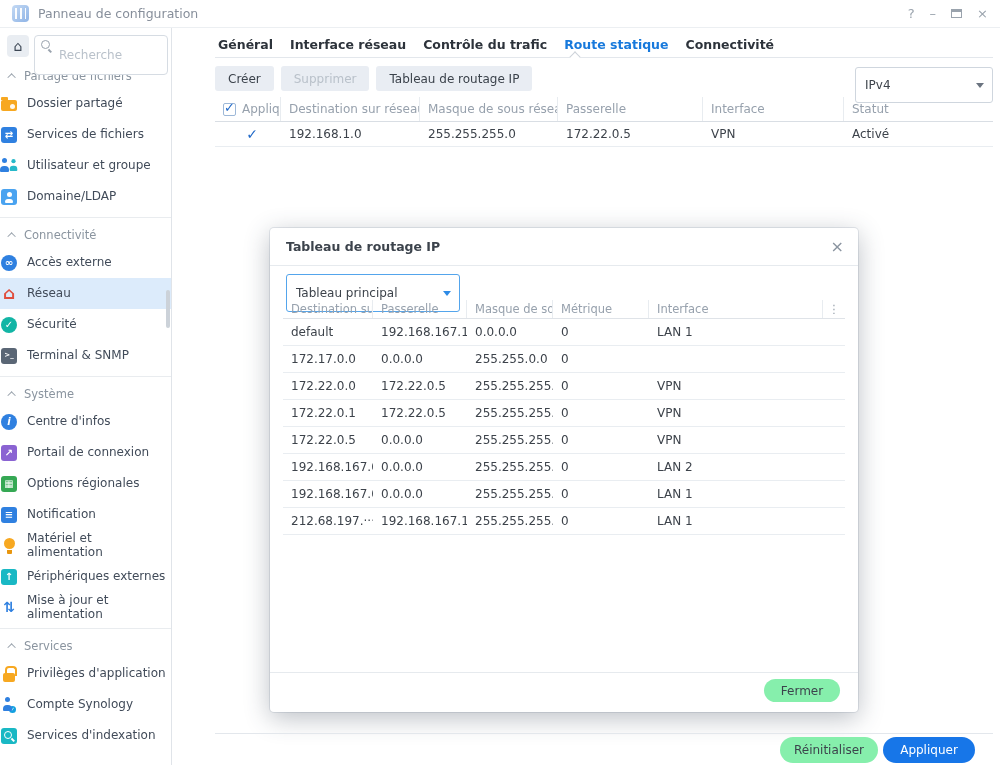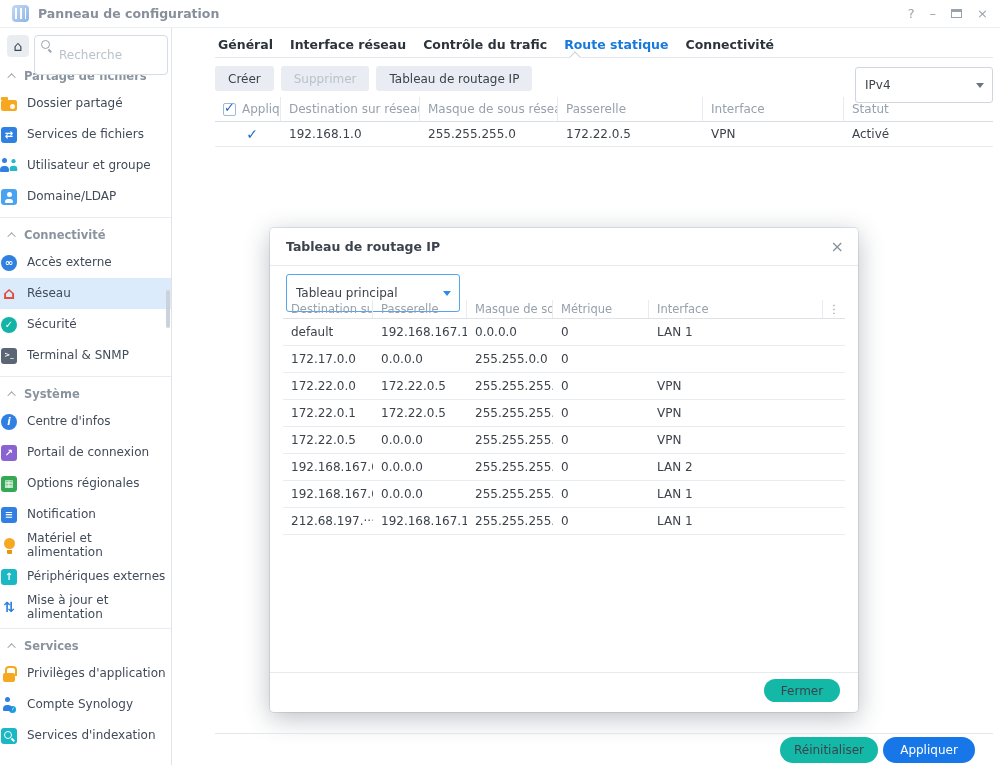--- a/index.html
+++ b/index.html
@@ -6,39 +6,39 @@
   *{box-sizing:border-box;font-family:"DejaVu Sans","Liberation Sans",sans-serif;}
   #app{position:relative;width:1000px;height:765px;overflow:hidden;background:#fff;}
 
   
   .titlebar{position:absolute;top:0;left:0;width:100%;height:28px;border-bottom:1px solid #eceff2;
     display:flex;align-items:center;padding:0 12px;}
   .app-ic{width:17px;height:17px;border-radius:4px;background:linear-gradient(135deg,#c3d9f4,#8fb4e6);
     position:relative;flex:none;}
   .app-ic::before{content:"";position:absolute;left:3px;top:3px;width:11px;height:11px;
     background:repeating-linear-gradient(90deg,rgba(255,255,255,.95) 0 2px,rgba(255,255,255,0) 2px 5px);}
-  .win-title{margin-left:9px;font-size:12.5px;font-weight:bold;color:#878f9b;}
+  .win-title{margin-left:9px;font-size:12.5px;font-weight:normal;color:#878f9b;}
   .win-controls{margin-left:auto;display:flex;align-items:center;gap:15px;color:#9aa3ad;font-size:13px;}
   .win-controls span{cursor:default;line-height:1;}
   .ic-max{width:11px;height:9px;border:1px solid #9aa3ad;border-top:3px solid #9aa3ad;display:inline-block;}
 
   
   .sidebar{position:absolute;top:28px;left:0;bottom:0;width:172px;border-right:1px solid #e0e4e9;background:#fff;overflow:hidden;}
   .search-row{display:flex;align-items:center;gap:5px;padding:7px 3px 7px 7px;}
   .home-btn{width:22px;height:22px;background:#e9edf2;border-radius:4px;flex:none;
     display:flex;align-items:center;justify-content:center;color:#3c4654;font-size:14px;line-height:1;cursor:pointer;}
   .search-box{position:relative;flex:1;height:22px;}
   .search-box input{width:100%;height:40px;border:1px solid #d6dce3;border-radius:4px;padding:0 6px 0 24px;
     font-size:12px;color:#3d434b;outline:none;}
   .search-box input::placeholder{color:#b9c1ca;}
   .mag{position:absolute;left:7px;top:5px;width:11px;height:11px;}
   .mag::before{content:"";position:absolute;left:0;top:0;width:7px;height:7px;border:1.5px solid #99a2ad;border-radius:50%;}
   .mag::after{content:"";position:absolute;right:0;bottom:0;width:4px;height:1.5px;background:#99a2ad;transform:rotate(45deg);}
   .sb-section-header{display:flex;align-items:center;gap:8px;height:24px;padding-left:10px;
-    color:#8a949f;font-size:11.5px;font-weight:bold;cursor:pointer;}
+    color:#8a949f;font-size:11.5px;font-weight:normal;cursor:pointer;}
   .chev{width:6px;height:6px;border-left:1.5px solid #9aa3ad;border-top:1.5px solid #9aa3ad;
     transform:rotate(45deg) translateY(2px);flex:none;}
   .sb-item{display:flex;align-items:center;gap:9px;height:31px;padding-left:0;cursor:pointer;
     color:#414b59;font-size:12px;line-height:1.15;}
   .sb-item.sel{background:#dcebfb;}
   .sb-item .lbl{flex:1;}
   .sb-divider{height:1px;background:#e9ecef;margin:5px 0;}
   .sb-thumb{position:absolute;right:1px;top:262px;width:4px;height:38px;background:#ccd2d9;border-radius:2px;}
 
   
@@ -115,21 +115,21 @@
   .dlg-close{margin-left:auto;color:#8a94a0;font-size:16px;line-height:1;cursor:pointer;}
   .table-select{top:46px;left:16px;width:174px;height:38px;border-color:#54a5ec;}
   .table-select .caret{border-top-color:#2e8be6;}
   .dtable{position:absolute;left:13px;top:72px;width:562px;}
   .dtable .thead{height:19px;border-bottom:1px solid #dfe3e8;}
   .dtable .th{font-size:11.5px;}
   .dtable .trow{height:27px;}
   .dc0{width:90px;}.dc1{width:94px;}.dc2{width:86px;}.dc3{width:96px;}.dc4{width:174px;}
   .dc5{width:22px;justify-content:center;padding-left:0;color:#9aa3ae;cursor:pointer;}
   .dlg-footer-line{position:absolute;left:0;right:0;top:444px;height:1px;background:#e6eaee;}
-  .pill{border:none;border-radius:12px;background:#14b8a6;color:#3c434c;font-size:12px;cursor:pointer;}
+  .pill{border:none;border-radius:12px;background:#86efac;color:#3c434c;font-size:12px;cursor:pointer;}
   .dlg-close-btn{position:absolute;right:18px;bottom:10px;width:76px;height:23px;}
 
   
   .footer-line{position:absolute;top:733px;left:215px;width:778px;height:1px;background:#e3e7ec;}
   .btn-reset{position:absolute;top:737px;left:780px;width:98px;height:26px;border-radius:13px;}
   .btn-apply{position:absolute;top:737px;left:883px;width:92px;height:26px;border:none;border-radius:13px;
     background:#1776e8;color:#fff;font-size:12px;cursor:pointer;}
 </style>
 </head>
 <body>

